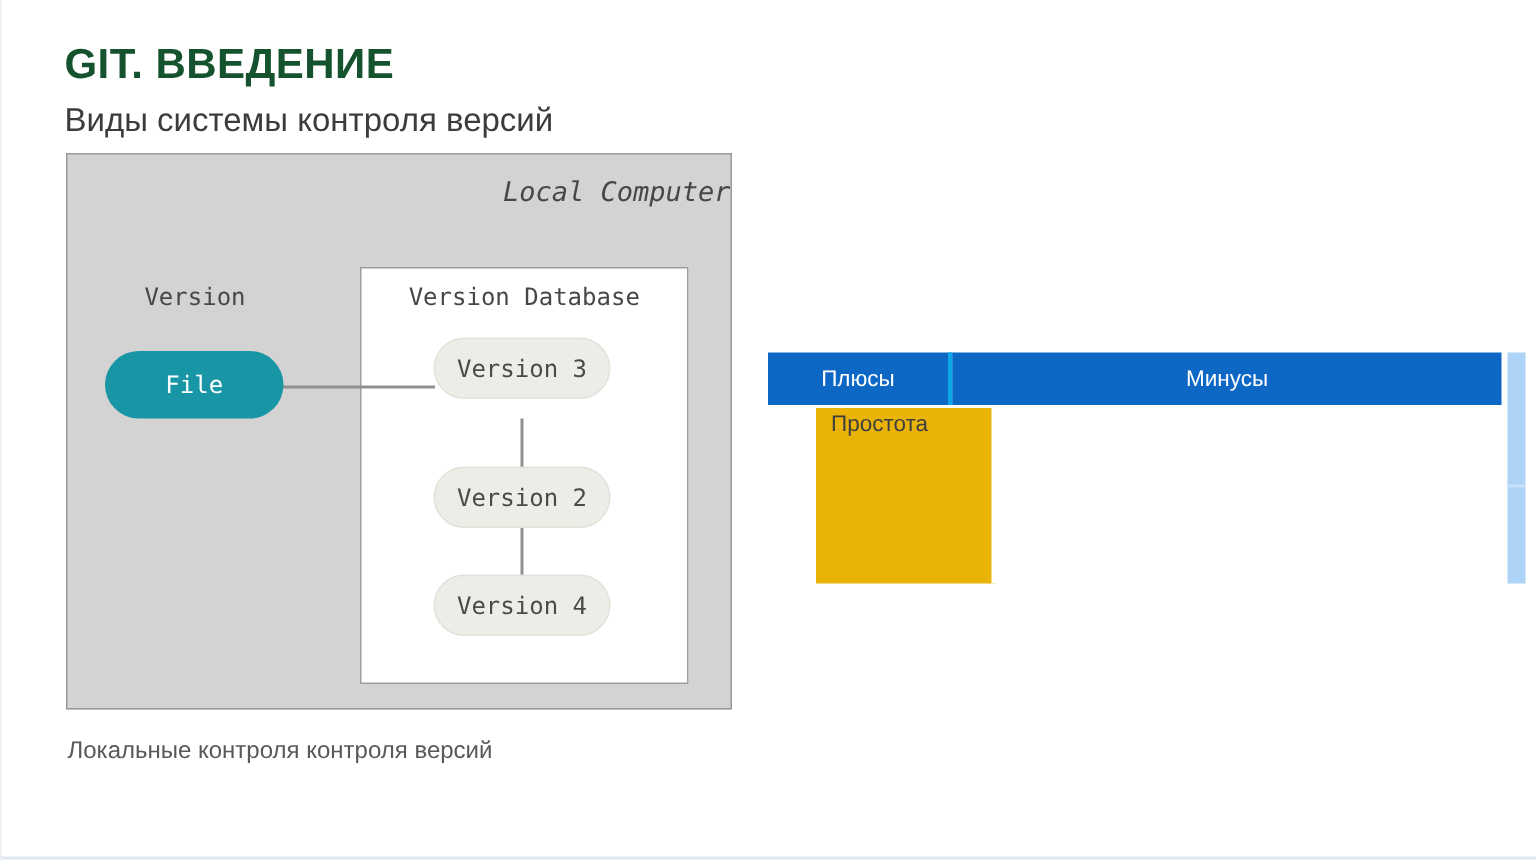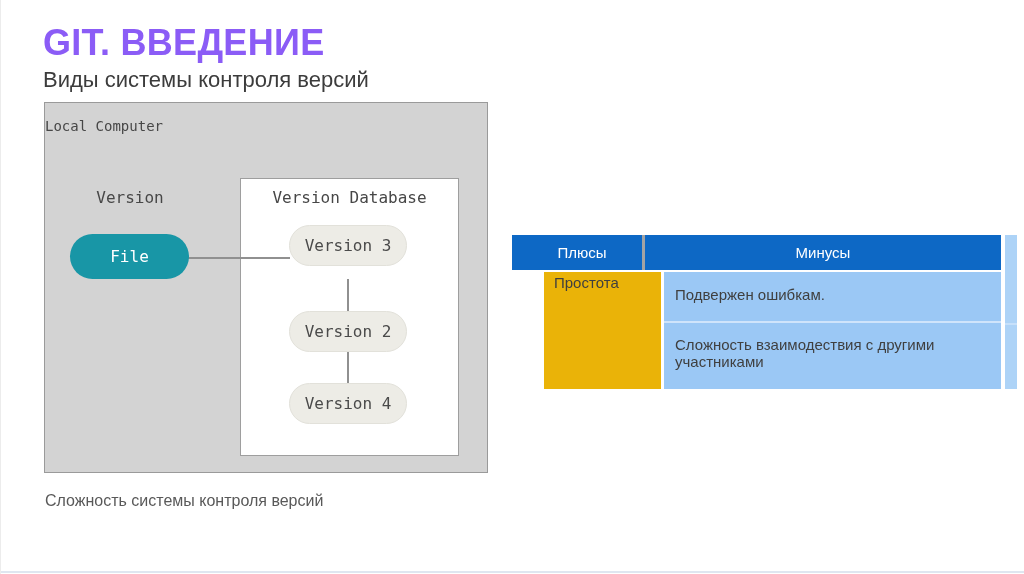--- a/index.html
+++ b/index.html
@@ -8,41 +8,41 @@
     width: 1024px;
     height: 574px;
     background: #ffffff;
     font-family: "Liberation Sans", sans-serif;
     overflow: hidden;
     border-left: 1px solid #ececec;
   }
   
   .title {
     position: absolute; left: 42px; top: 26px; margin: 0;
-    font-size: 36px; line-height: 33px; font-weight: 700;
-    color: #8b5cf6; letter-spacing: 0.3px;
+    font-size: 28px; line-height: 33px; font-weight: 700;
+    color: #14532d; letter-spacing: 0.3px;
   }
   .subtitle {
     position: absolute; left: 42px; top: 67px;
     font-size: 22px; color: #3c3c3c;
   }
   .caption {
     position: absolute; left: 44px; top: 492px;
     font-size: 16px; color: #595959;
   }
   
   .diagram {
     position: absolute; left: 43px; top: 102px;
     width: 444px; height: 371px; box-sizing: border-box;
     background: #d3d3d3; border: 1px solid #9a9a9a;
     font-family: "DejaVu Sans Mono", monospace; color: #474747;
   }
   .diagram-title {
     position: absolute; top: 15px; left: 0; width: 100%;
-    text-align: left; font-size: 14px;
+    text-align: right; font-size: 18px; font-style: italic;
   }
   .checkout-label {
     position: absolute; left: 28px; top: 85px; width: 114px;
     text-align: center; font-size: 16px;
   }
   .version-db {
     position: absolute; left: 195px; top: 75px; width: 219px; height: 278px;
     box-sizing: border-box; background: #ffffff; border: 1px solid #9e9e9e;
     z-index: 1;
   }
@@ -75,21 +75,21 @@
   .v3 { top: 122px; }
   .v2 { top: 208px; }
   .v1 { top: 280px; }
   
   .pc-table { position: absolute; left: 511px; top: 235px; width: 489px; }
   .t-header { display: flex; height: 35px; }
   .th {
     background: #0d68c5; color: #ffffff; font-size: 15px;
     display: flex; align-items: center; justify-content: center;
   }
-  .th1 { width: 120px; border-right: 3px solid #a3a3a3; padding-left: 10px; }
+  .th1 { width: 120px; border-right: 3px solid #0ea5e9; }
   .th2 { flex: 1; }
   .t-body { display: flex; height: 117px; margin-top: 2px; }
   .td { font-size: 15px; color: #3f3f3f; }
   .b-col1 {
     width: 120px; border-right: 3px solid #ffffff; background: #eab308;
     padding: 2px 0 0 10px; box-sizing: border-box; margin-left: 32px;
   }
   .b-col2 { flex: 1; display: flex; flex-direction: column; }
   .b-row1 {
     height: 51px; background: #9bc8f5; box-sizing: border-box;
@@ -140,33 +140,29 @@
       <span>Version 3</span>
     </div>
     <div class="version-pill v2">
       <span>Version 2</span>
     </div>
     <div class="version-pill v1">
       <span>Version 4</span>
     </div>
   </div>
 
-  <div class="caption">Сложность системы контроля версий</div>
+  <div class="caption">Локальные контроля контроля версий</div>
 
   <div class="pc-table">
     <div class="t-header">
       <div class="th th1">Плюсы</div>
       <div class="th th2">Минусы</div>
     </div>
     <div class="t-body">
       <div class="td b-col1">Простота</div>
-      <div class="b-col2">
-        <div class="td b-row1">Подвержен ошибкам.</div>
-        <div class="td b-row2">Сложность взаимодествия с другими участниками</div>
-      </div>
     </div>
   </div>
 
   <div class="side-strip">
     <div class="side-strip-divider"></div>
   </div>
 
   <div class="bottom-rule"></div>
 
 </div>

